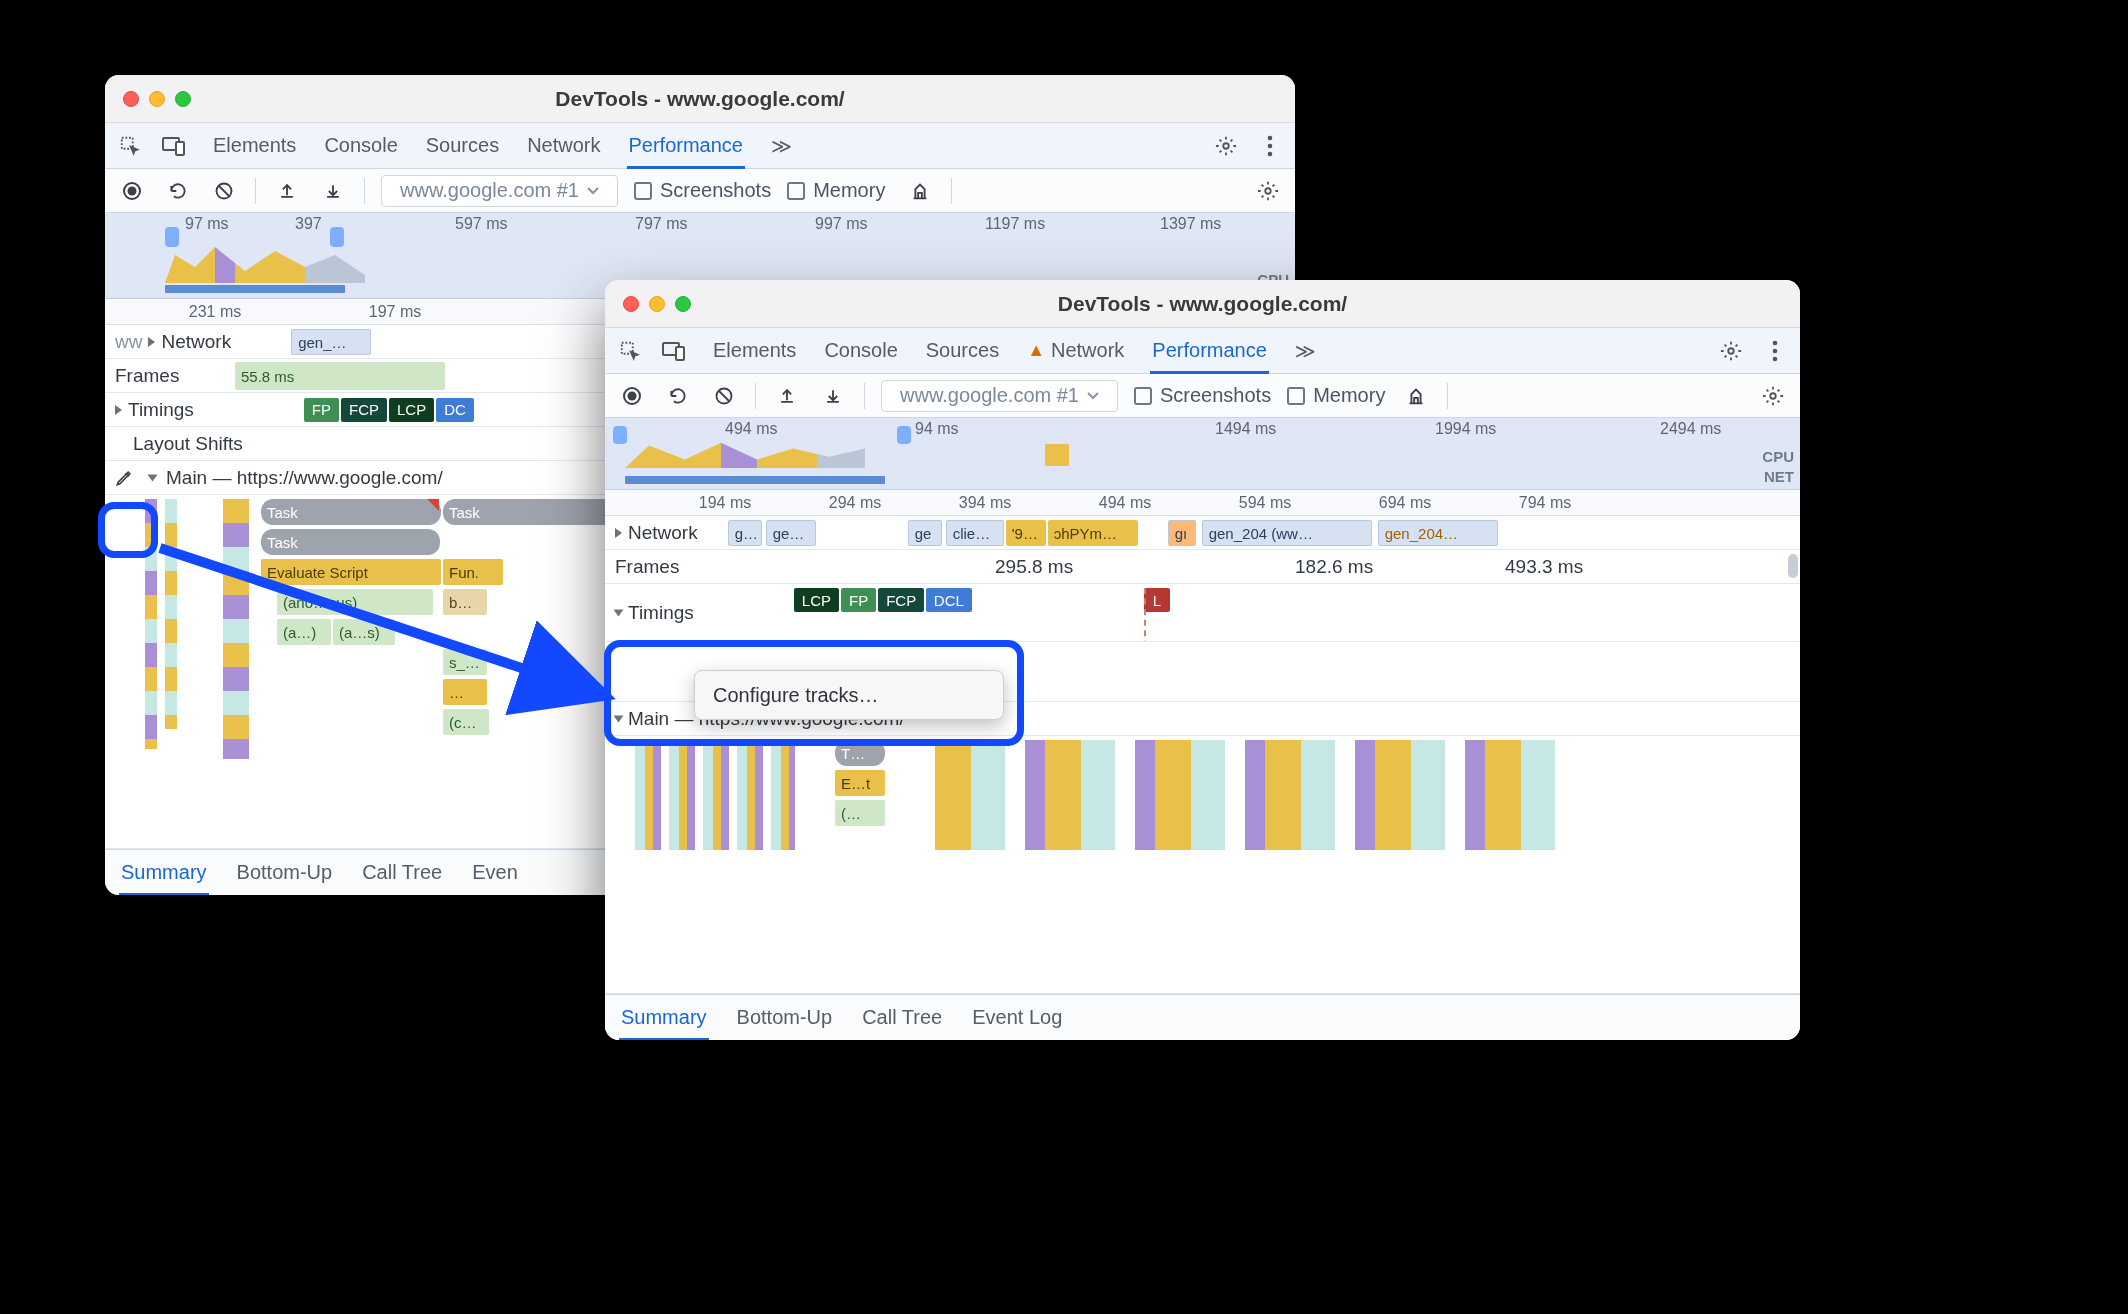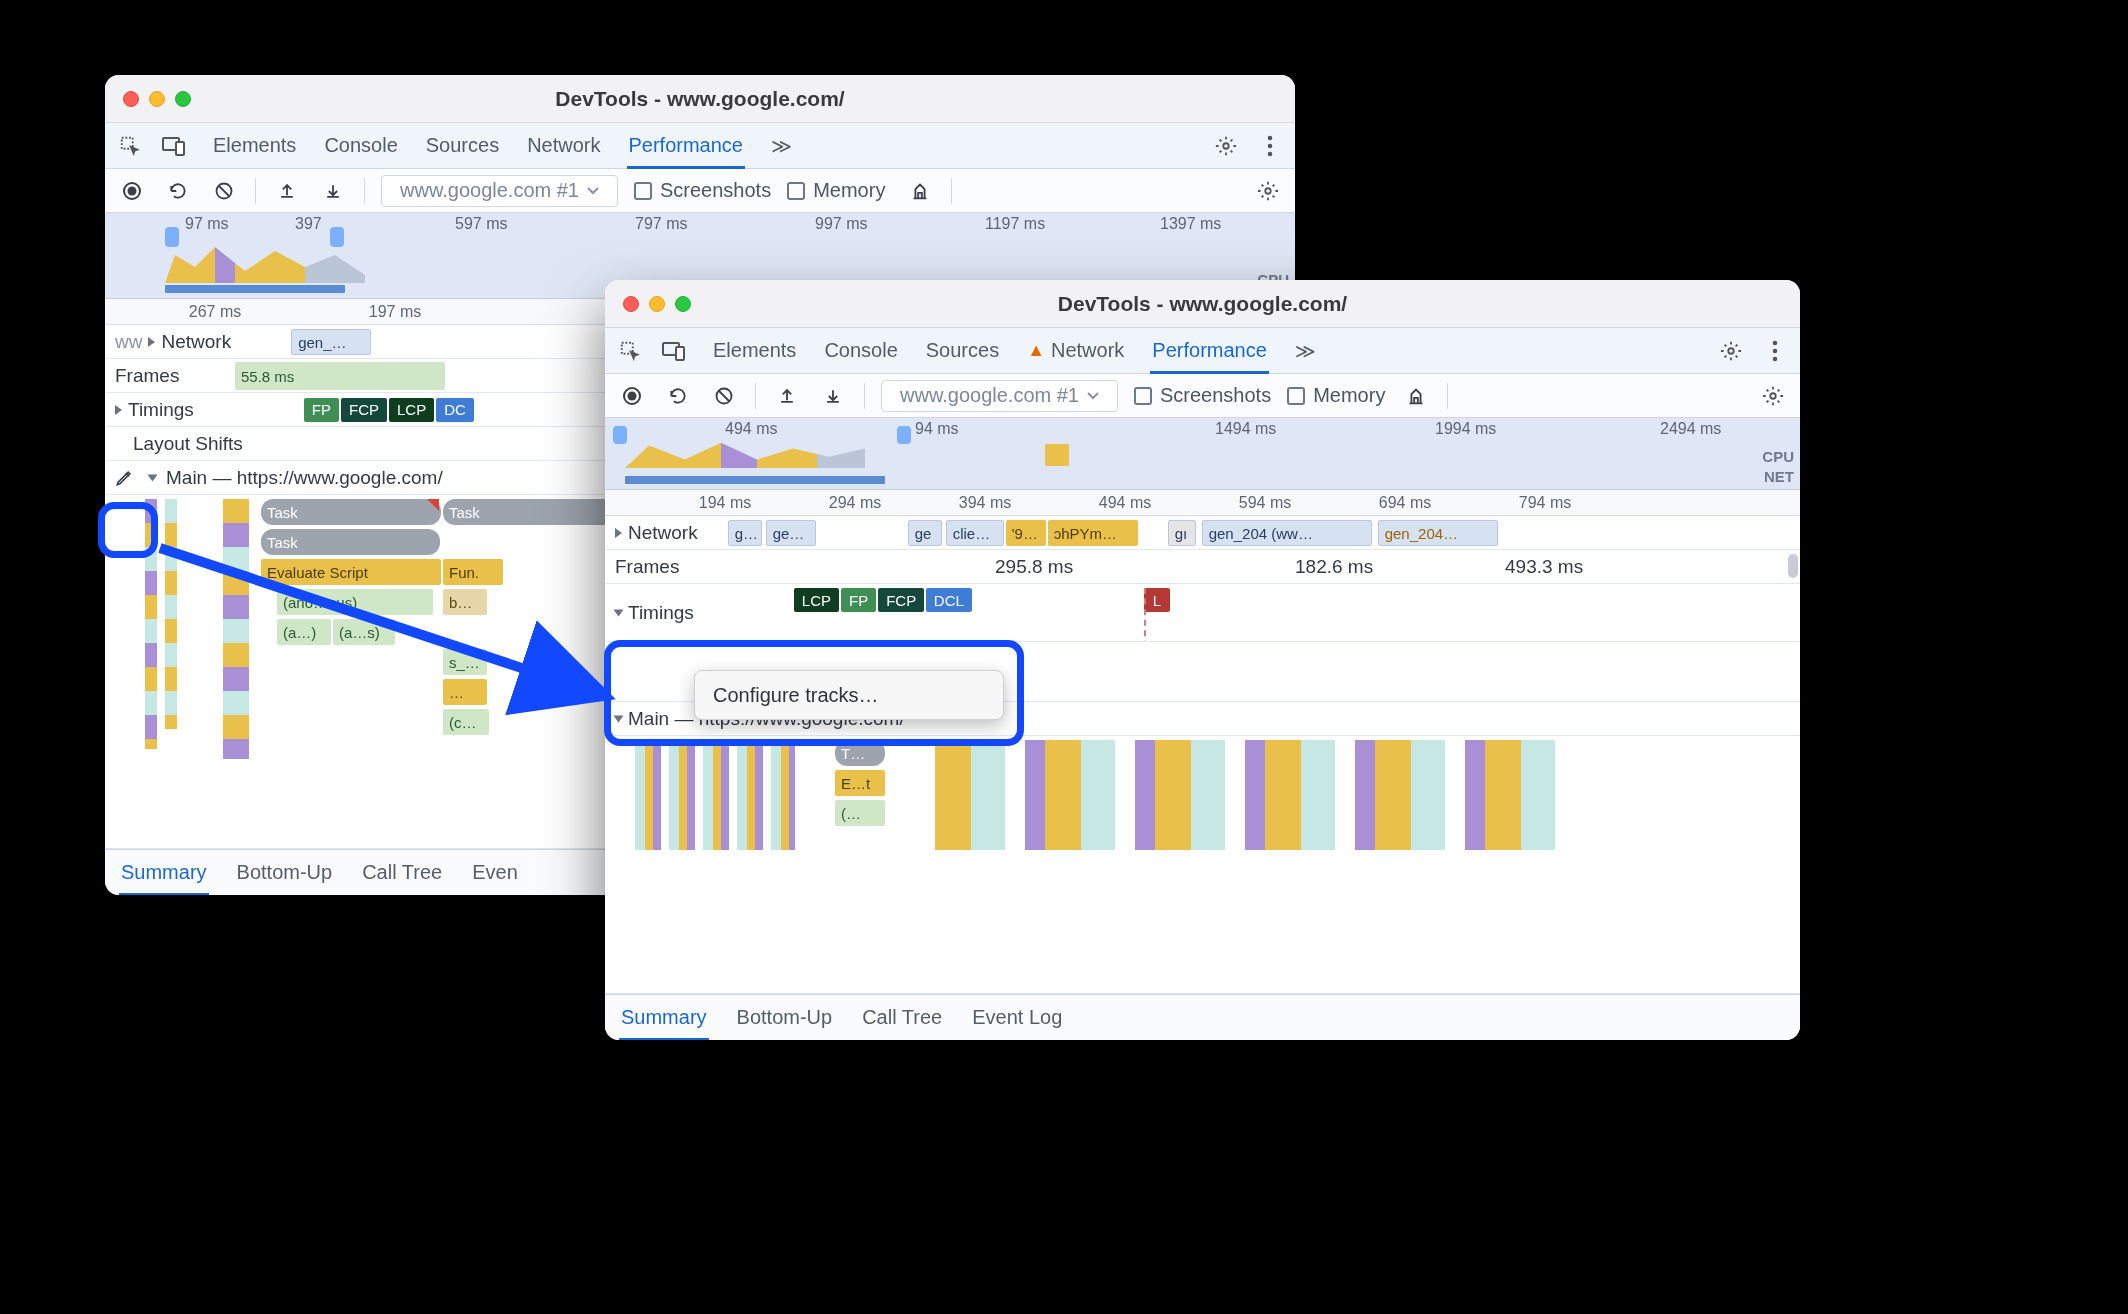--- a/index.html
+++ b/index.html
@@ -320,21 +320,21 @@
     </div>
 
     <div class="ov-bar" style="left:60px; top:30px; width:200px; height:40px; background:linear-gradient(90deg,#e8c04a 0 25%,#a98fd6 25% 35%,#e8c04a 35% 70%,#bac6d6 70% 100%); clip-path:polygon(0 100%,5% 30%,15% 60%,25% 10%,40% 70%,55% 20%,70% 60%,85% 30%,100% 80%,100% 100%);"></div>
     <div class="ov-bar" style="left:60px; top:72px; width:180px; background:#5b8bd3"></div>
     <div class="ov-bar" style="left:60px; top:14px; width:14px; height:20px; background:#7cb0ff; border-radius:4px"></div>
     <div class="ov-bar" style="left:225px; top:14px; width:14px; height:20px; background:#7cb0ff; border-radius:4px"></div>
     <span class="cpu" style="top:58px">CPU</span>
   </div>
 
   <div class="ruler">
-    <span class="tick" style="left:110px">267 ms</span>
+    <span class="tick" style="left:110px">231 ms</span>
     <span class="tick" style="left:290px">197 ms</span>
   </div>
 
   <div class="track-row">
     <span class="name">
         <span class="muted">ww</span>
         <span class="tri"></span>
         <span>Network</span>
       </span>
     <div class="flame-area">
@@ -575,21 +575,21 @@
         <span class="tri"></span>
         <span>Network</span>
       </span>
     <div class="flame-area">
       <div class="chip" style="left:20px;  width:34px; background:#d6e1f2;color:#2b4060;border:1px solid #b9c8df">g…</div>
       <div class="chip" style="left:58px;  width:50px; background:#d6e1f2;color:#2b4060;border:1px solid #b9c8df">ge…</div>
       <div class="chip" style="left:200px; width:34px; background:#d6e1f2;color:#2b4060;border:1px solid #b9c8df">ge</div>
       <div class="chip" style="left:238px; width:58px; background:#d6e1f2;color:#2b4060;border:1px solid #b9c8df">clie…</div>
       <div class="chip bg-yellow" style="left:298px; width:40px">'9…</div>
       <div class="chip bg-yellow" style="left:340px; width:90px">ɔhPYm…</div>
-      <div class="chip" style="left:460px; width:28px; background:#e5e5e5;color:#2b4060;border:1px solid #b9c8df">gı</div>
+      <div class="chip" style="left:460px; width:28px; background:#fdba74;color:#2b4060;border:1px solid #b9c8df">gı</div>
       <div class="chip" style="left:494px; width:170px; background:#d6e1f2;color:#2b4060;border:1px solid #b9c8df">gen_204 (ww…</div>
       <div class="chip" style="left:670px; width:120px; background:#d6e1f2;color:#a16207;border:1px solid #b9c8df">gen_204…</div>
     </div>
   </div>
 
   <div class="track-row">
     <span class="name" style="width:100px">
         <span>Frames</span>
       </span>
     <div class="flame-area">

